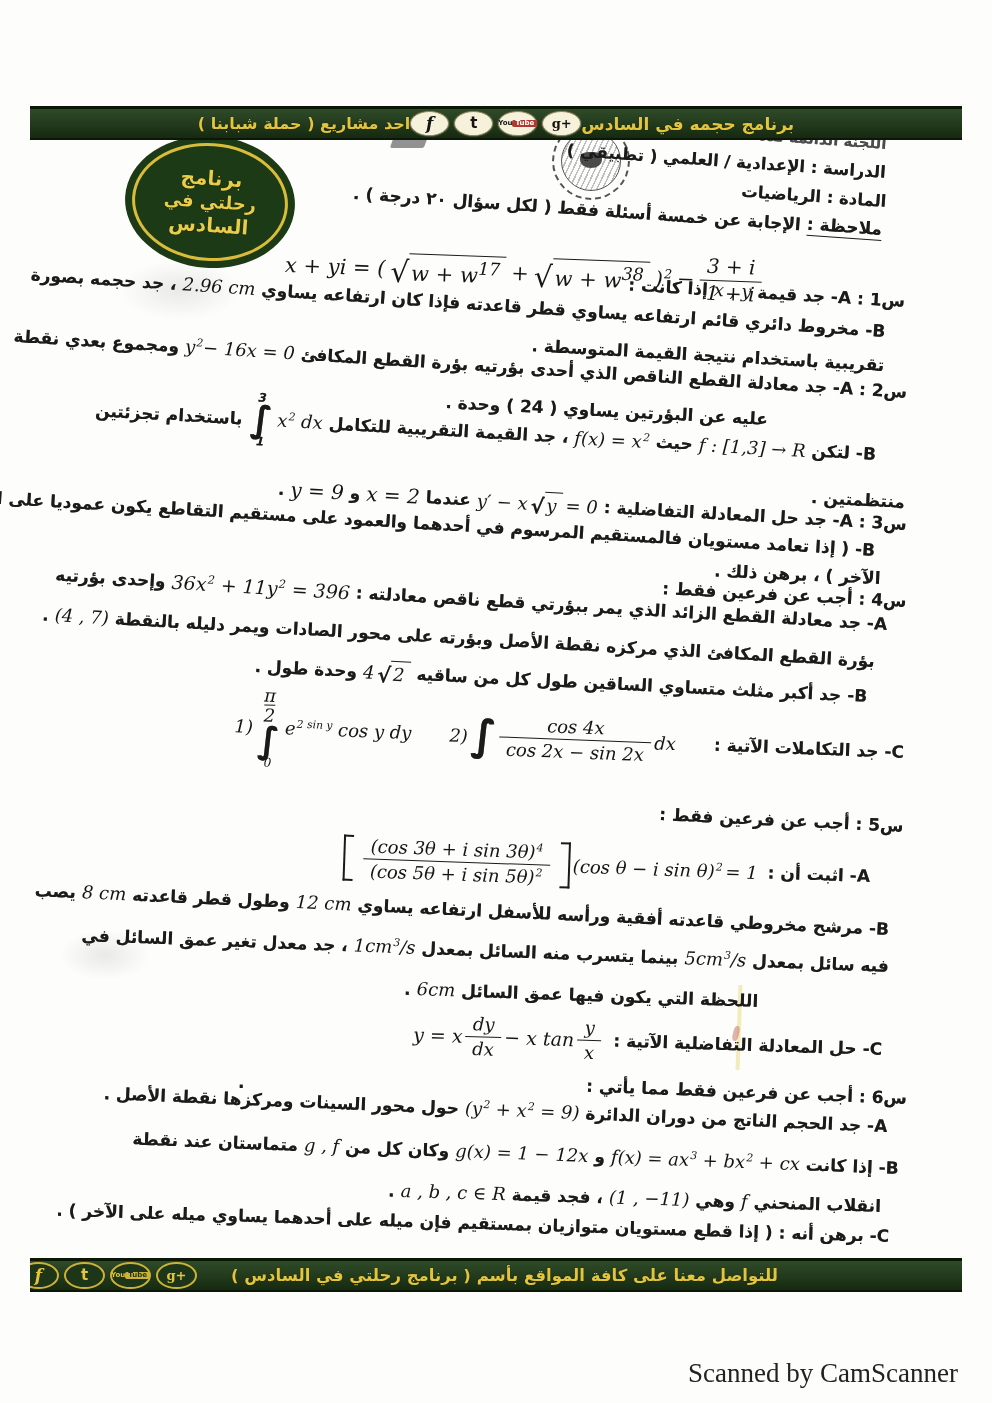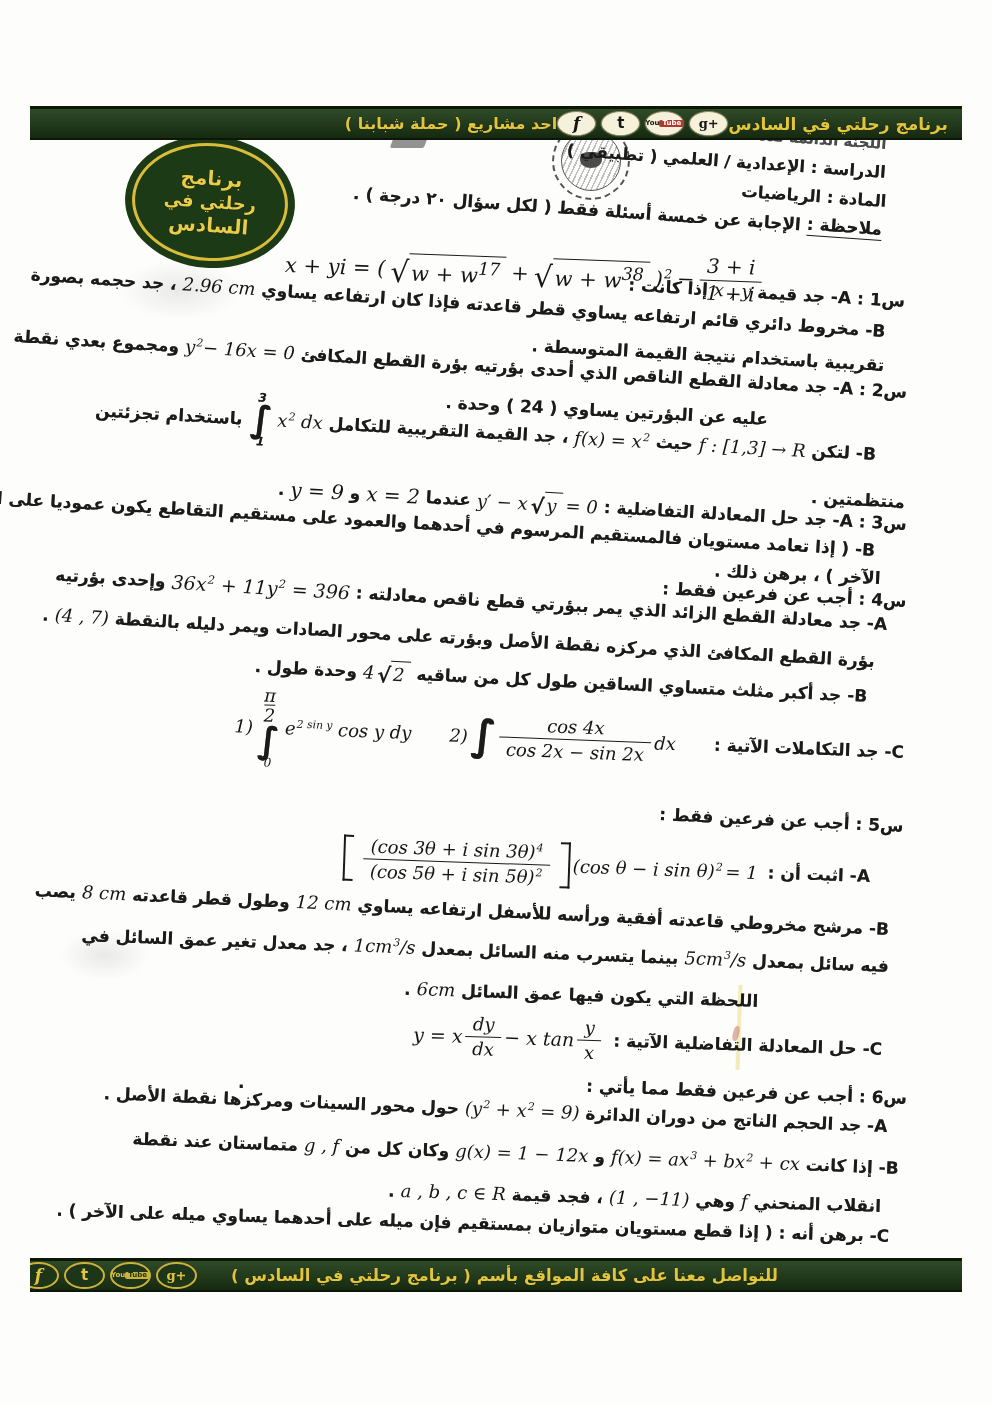--- a/index.html
+++ b/index.html
@@ -9,21 +9,21 @@
     font-family:"DejaVu Sans",sans-serif;color:#191919;
   }
   
   .banner{
     position:absolute;left:30px;width:932px;height:34px;z-index:5;
     background:linear-gradient(180deg,#2e4b28 0%,#22391c 55%,#152a10 100%);
     border-top:3px solid #0d1708;border-bottom:2px solid #0d1708;
     display:flex;align-items:center;box-sizing:border-box;
     color:#e3c53d;font-weight:bold;overflow:hidden;
   }
-  .banner-top{top:106px;justify-content:flex-end;padding:0 14px;}
+  .banner-top{top:106px;justify-content:center;padding:0 14px;}
   .banner-bottom{top:1258px;justify-content:flex-start;padding:0 4px;}
   .btxt{font-size:16px;direction:rtl;white-space:nowrap;text-shadow:0 0 1px rgba(0,0,0,.6);}
   .btxt.big{font-size:17px;letter-spacing:.5px;}
   .icons{display:flex;align-items:center;gap:5px;}
   .oval{
     width:37px;height:23px;border-radius:50%;background:#f6f1da;border:1px solid #8d875f;
     display:flex;align-items:center;justify-content:center;flex:0 0 auto;
     color:#151515;font-weight:bold;box-shadow:0 0 0 1px #3a4a2c;
   }
   .oval i{font-style:normal;font-size:15px;line-height:1;}
@@ -118,21 +118,21 @@
       <span class="oval">
           <span class="yt">
             <i class="you">You</i>
             <i class="tube">Tube</i>
           </span>
         </span>
       <span class="oval">
           <i class="gglyph">g+</i>
         </span>
     </div>
-    <span class="btxt big">برنامج رحلتي في السادس</span>
+    <span class="btxt big">برنامج حجمه في السادس</span>
   </div>
 
   <div class="logo">
     <span class="ll l1">برنامج</span>
     <span class="ll l2">رحلتي في</span>
     <span class="ll l3">السادس</span>
   </div>
 
   <div class="seal">
     <div class="c1"></div>
@@ -392,13 +392,14 @@
             <i class="tube">Tube</i>
           </span>
         </span>
       <span class="oval dark">
           <i class="gglyph">g+</i>
         </span>
     </div>
     <span class="btxt">للتواصل معنا على كافة المواقع بأسم ( برنامج رحلتي في السادس )</span>
   </div>
 
+  <div class="camscan">Scanned by CamScanner</div>
 </div>
 
 </body></html>

